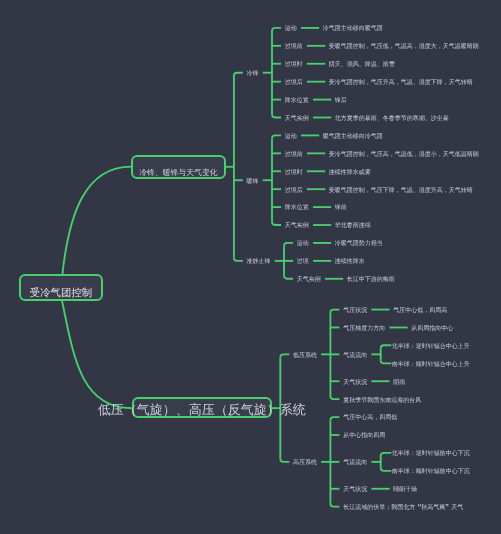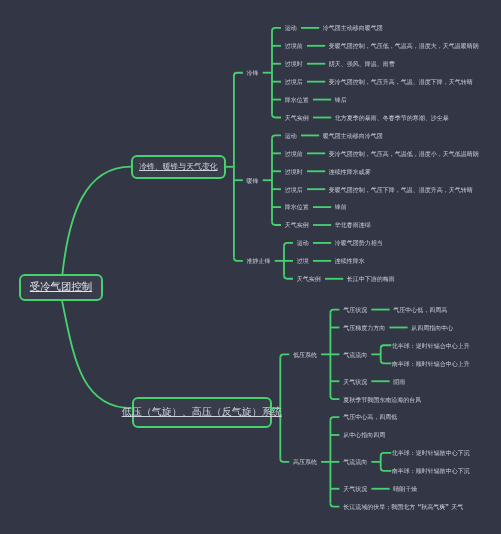--- a/index.html
+++ b/index.html
@@ -4,21 +4,21 @@
 <style>
 html,body{margin:0;padding:0;}
 body{width:501px;height:534px;background:#333645;
      font-family:"Liberation Sans",sans-serif;overflow:hidden;position:relative;
      -webkit-font-smoothing:antialiased;text-rendering:geometricPrecision;}
 #stage{position:absolute;left:0;top:0;width:501px;height:534px;}
 #links{position:absolute;left:0;top:0;width:501px;height:534px;}
 .node{position:absolute;white-space:nowrap;line-height:1.15;}
 .boxnode{position:absolute;white-space:nowrap;box-sizing:border-box;line-height:1;
   border:2.1px solid #46d06e;border-radius:6px;background:#393c4a;
-  display:flex;align-items:center;justify-content:center;text-decoration:underline;}
+  display:flex;align-items:flex-end;justify-content:center;}
 </style>
 </head>
 <body>
 
 <div id="stage">
   <svg id="links">
       <path d="M 272 31.1 L 272 114.3" fill="none" stroke="#46d06e" stroke-width="1.85" stroke-linecap="butt" stroke-linejoin="round"></path>
       <path d="M 272 31.1 Q 272 27.900000000000002 275.2 27.900000000000002 L 281 27.900000000000002" fill="none" stroke="#46d06e" stroke-width="1.85" stroke-linecap="butt" stroke-linejoin="round"></path>
       <path d="M 272 45.82000000000001 L 281 45.82000000000001" fill="none" stroke="#46d06e" stroke-width="1.85" stroke-linecap="butt" stroke-linejoin="round"></path>
       <path d="M 272 63.74000000000001 L 281 63.74000000000001" fill="none" stroke="#46d06e" stroke-width="1.85" stroke-linecap="butt" stroke-linejoin="round"></path>
@@ -141,19 +141,19 @@
     <div class="node" style="left: 343.2px; font-size: 6px; color: rgb(205, 210, 219); top: 460.235px;">气流流向</div>
     <div class="node" style="left: 391.7px; font-size: 6px; color: rgb(205, 210, 219); top: 451.167px;">北半球：逆时针辐散中心下沉</div>
     <div class="node" style="left: 391.7px; font-size: 6px; color: rgb(205, 210, 219); top: 469.302px;">南半球：顺时针辐散中心下沉</div>
     <div class="node" style="left: 343.2px; font-size: 6px; color: rgb(205, 210, 219); top: 487.115px;">天气状况</div>
     <div class="node" style="left: 393.2px; font-size: 6px; color: rgb(205, 210, 219); top: 487.115px;">晴朗干燥</div>
     <div class="node" style="left: 343.2px; font-size: 6px; color: rgb(205, 210, 219); top: 505.035px;">长江流域的伏旱；我国北方<span style="display: inline-block; width: 6px; text-align: right; font-size: 10.2px; line-height: 0; vertical-align: baseline; position: relative; top: 1.8px;">“</span>秋高气爽<span style="display: inline-block; width: 6px; text-align: left; font-size: 10.2px; line-height: 0; vertical-align: baseline; position: relative; top: 1.8px;">”</span>天气</div>
     <div class="node" style="left: 292.9px; font-size: 6px; color: rgb(206, 211, 220); top: 460.235px;">高压系统</div>
     <div class="boxnode" style="left: 131.1px; top: 155.18px; width: 94.5px; height: 23.6px; font-size: 7.85px; color: rgb(206, 211, 220);">
       <span style="position: relative; top: 0.43175px;">冷锋、暖锋与天气变化</span>
     </div>
-    <div class="boxnode" style="left: 131.6px; top: 396.92px; width: 140.2px; height: 31px; font-size: 10px; color: rgb(206, 211, 220);">
+    <div class="boxnode" style="left: 131.6px; top: 396.92px; width: 140.2px; height: 21px; font-size: 13px; color: rgb(206, 211, 220);">
       <span style="position: relative; top: 0.43175px;">低压（气旋）、高压（反气旋）系统</span>
     </div>
     <div class="boxnode" style="left: 19.2px; top: 274.25px; width: 83.6px; height: 26.4px; font-size: 10.4px; color: rgb(226, 230, 236); border-width: 2.2px; border-radius: 6px;">
       <span style="position: relative; top: 0.572px;">受冷气团控制</span>
     </div>
   </div>
 
 </body></html>

